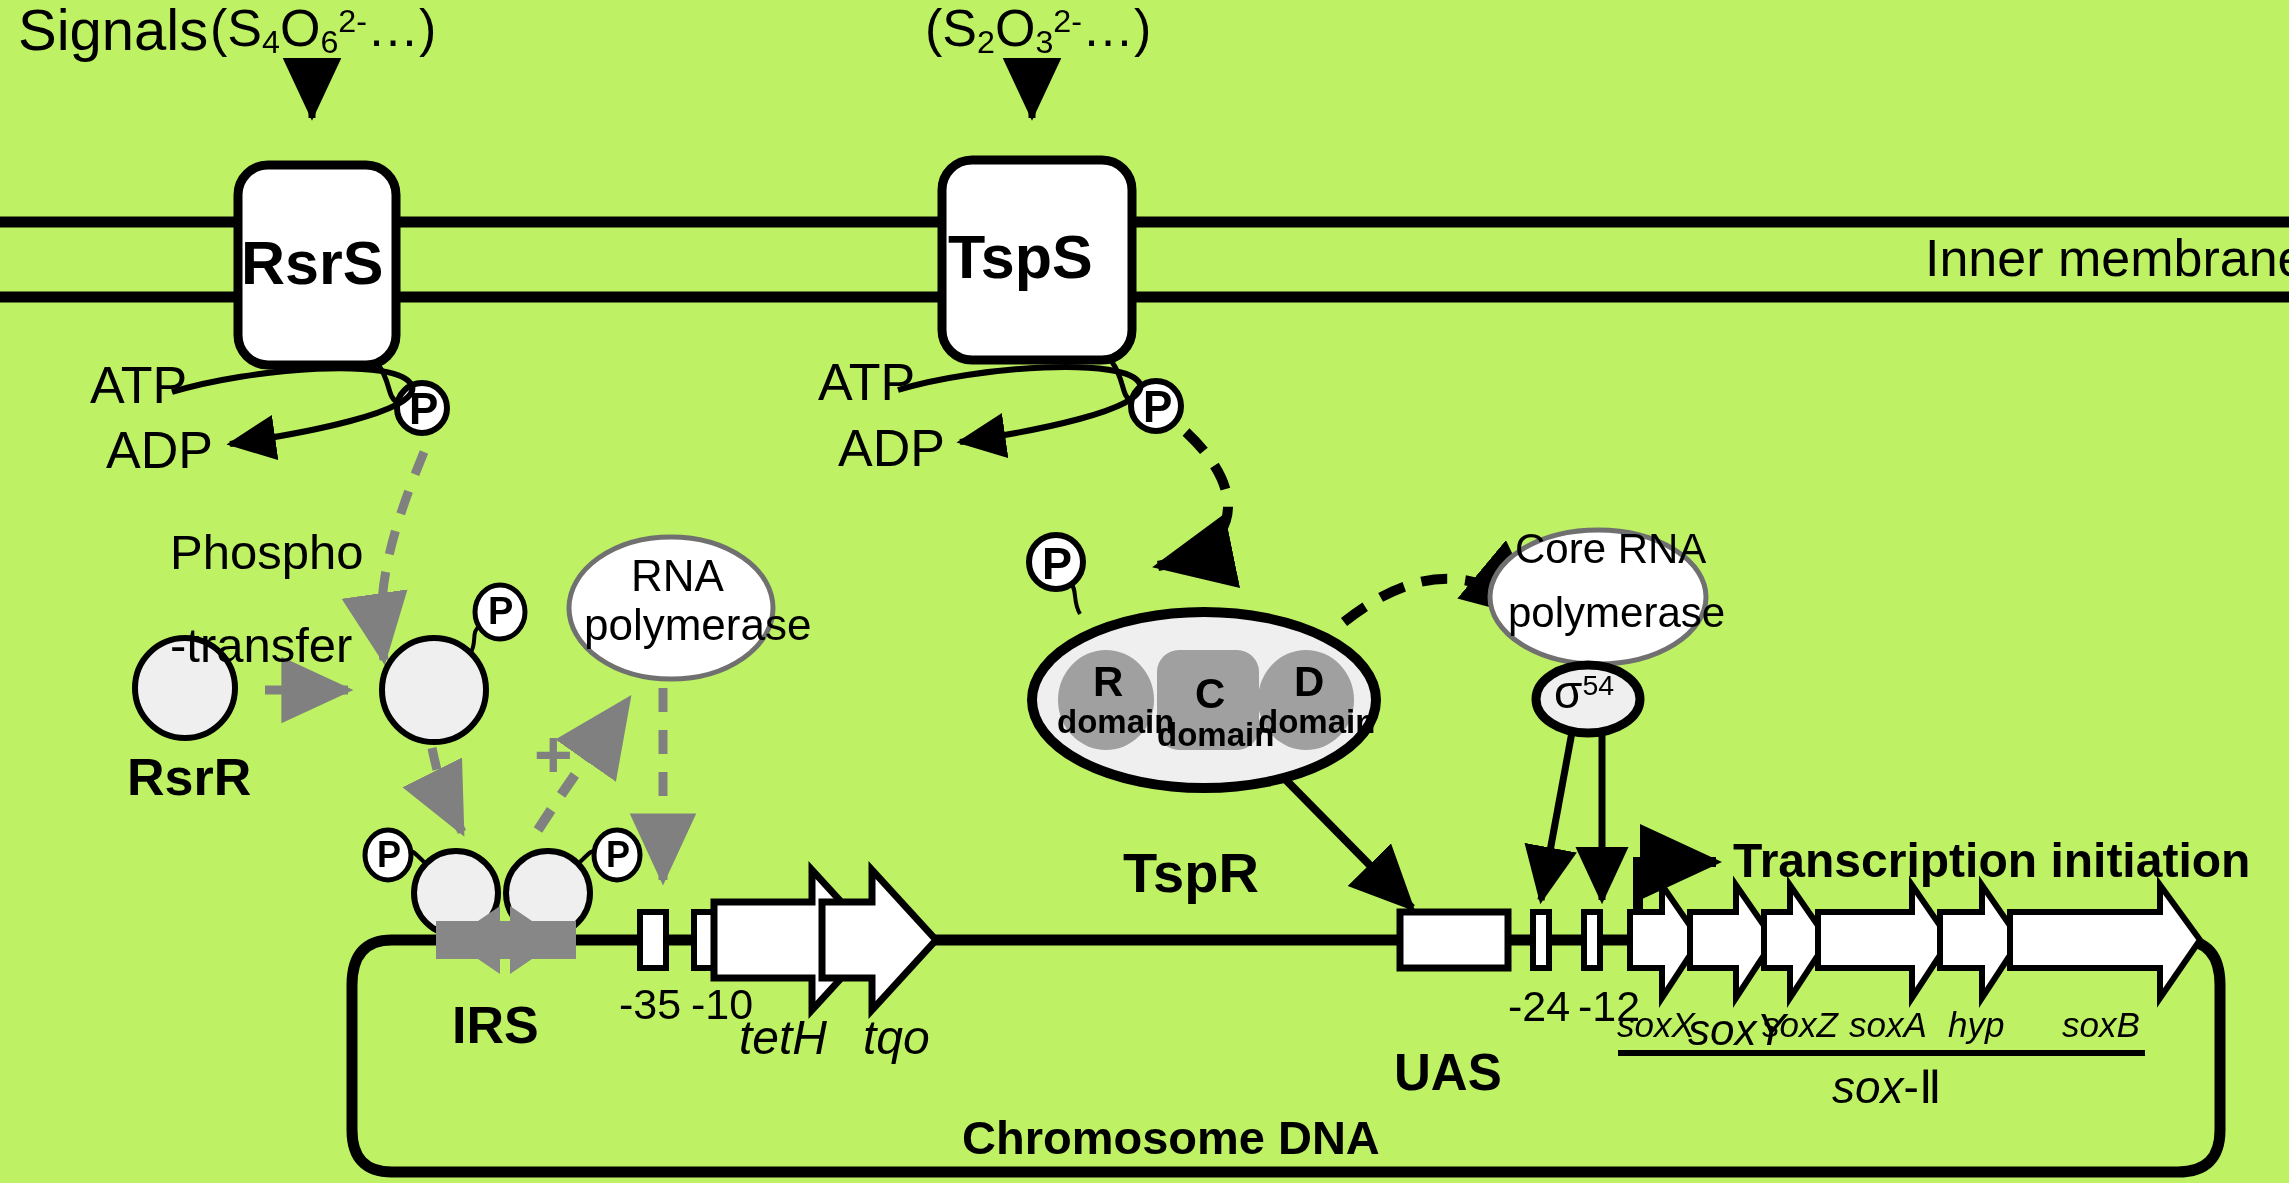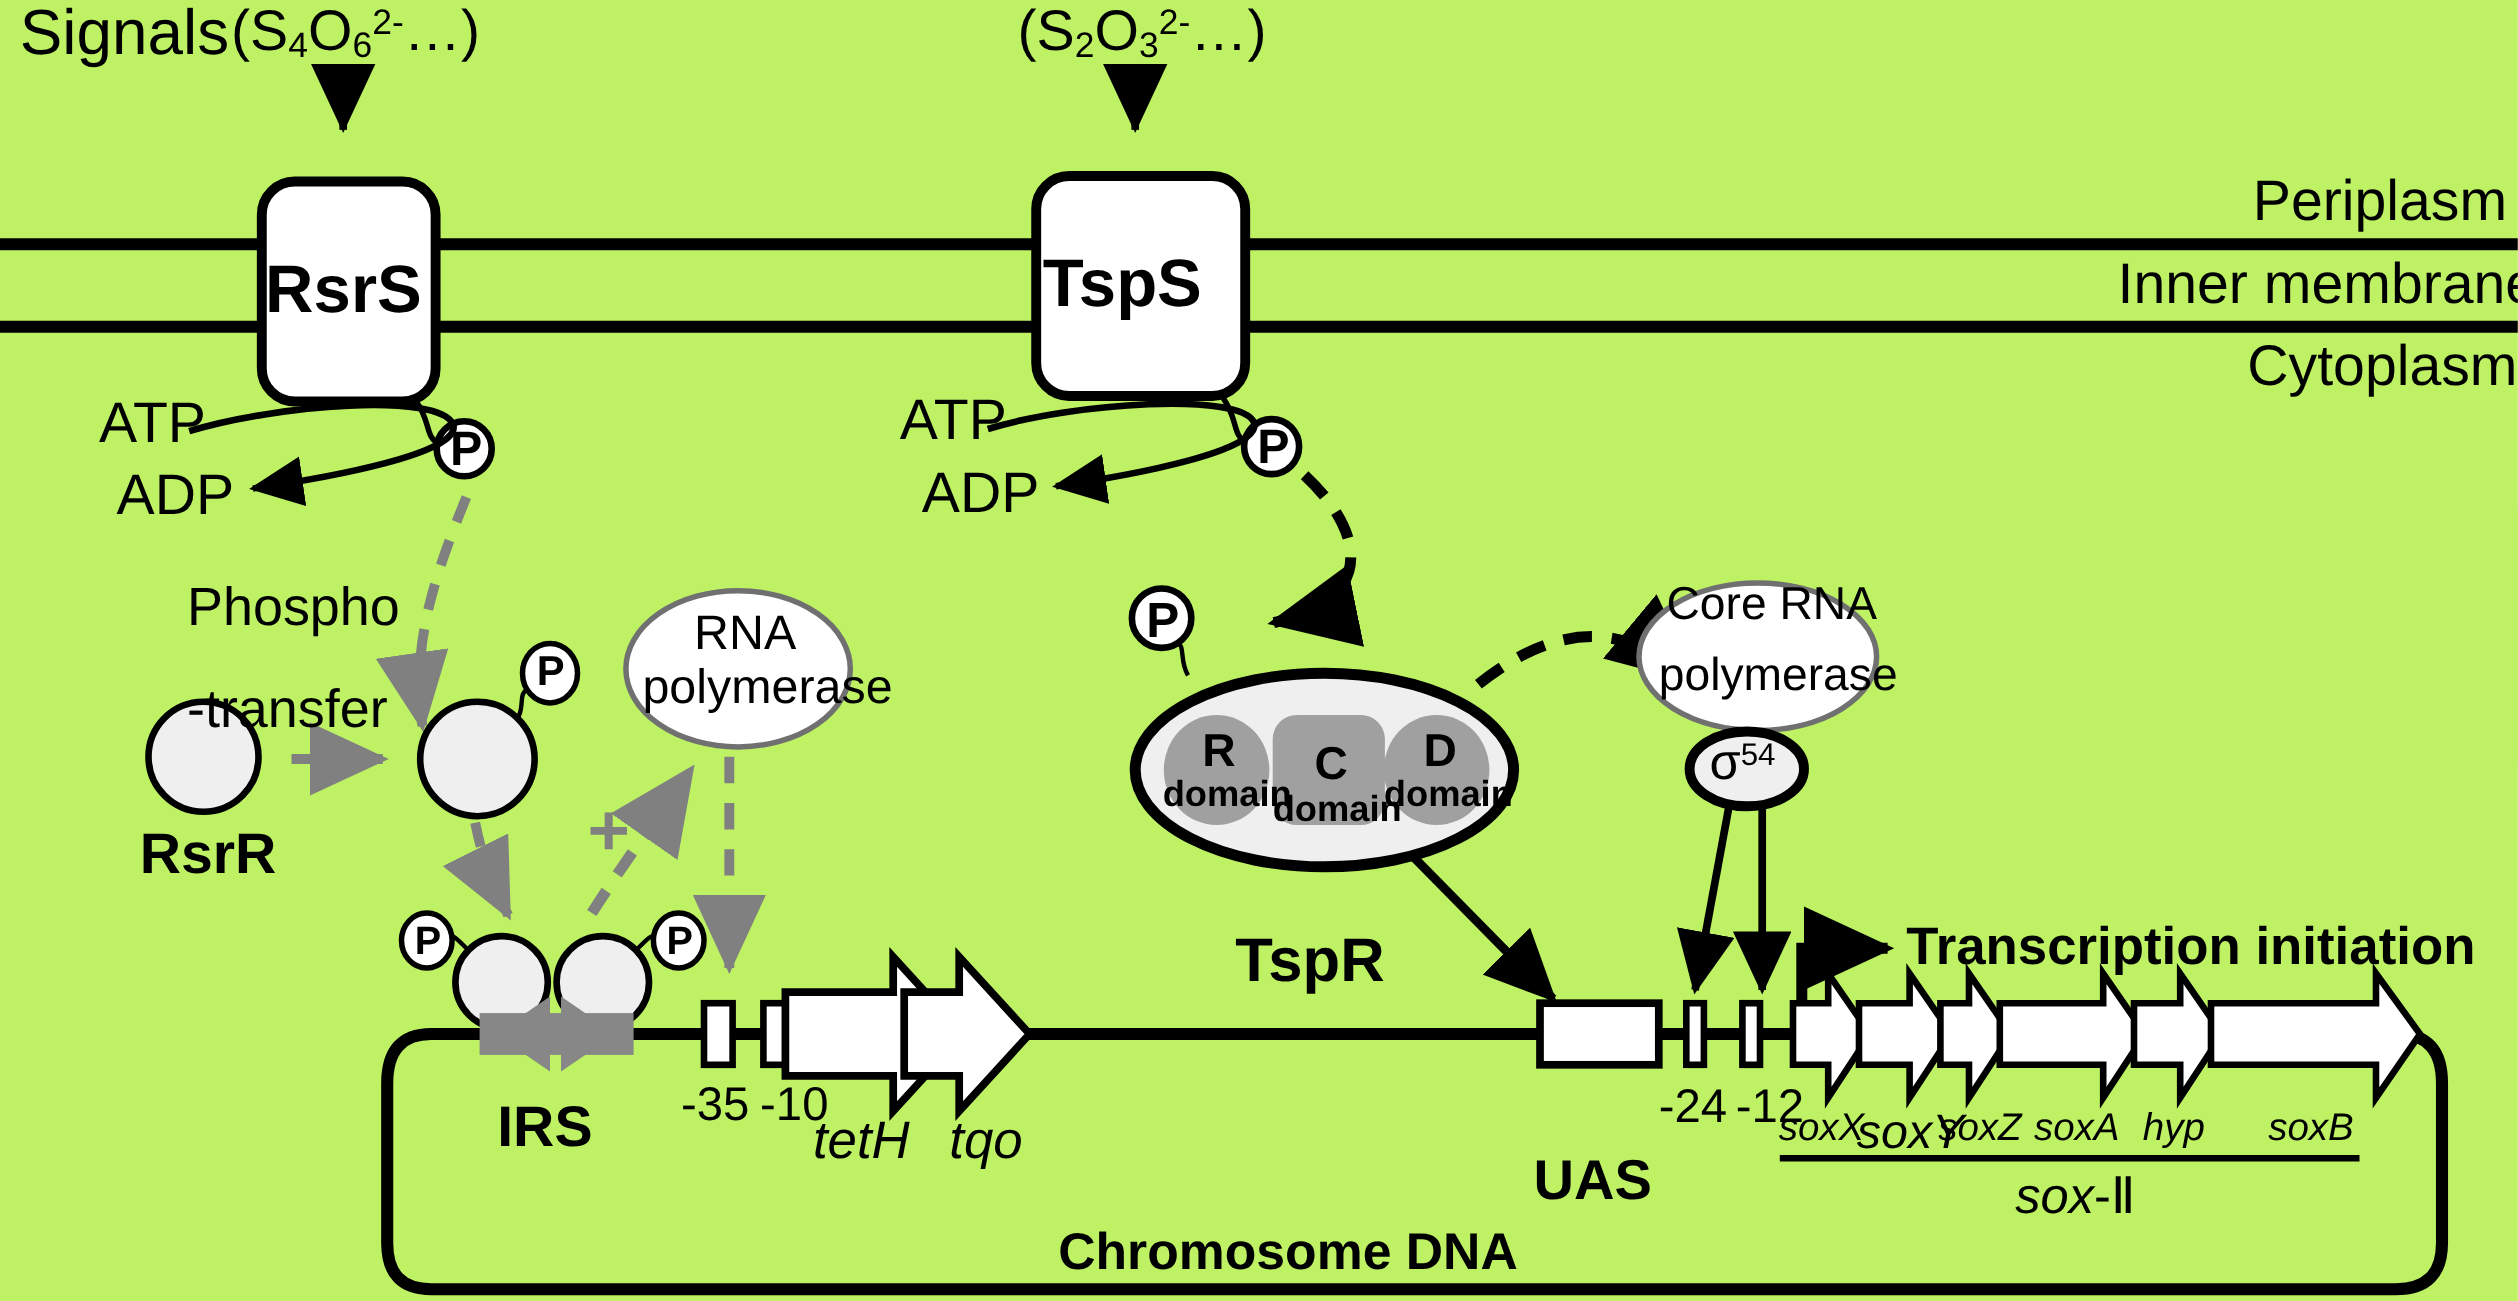--- a/index.html
+++ b/index.html
@@ -200,23 +200,21 @@
   <div class="txt plain" style="left:18px;top:-4px;font-size:58px;">Signals</div>
 
   <div class="txt plain" style="left:210px;top:-2px;font-size:52px;">
     <span>(S</span><sub>4</sub><span>O</span><sub>6</sub><sup>2-</sup><span>…)</span>
   </div>
 
   <div class="txt plain" style="left:925px;top:-2px;font-size:52px;">
     <span>(S</span><sub>2</sub><span>O</span><sub>3</sub><sup>2-</sup><span>…)</span>
   </div>
 
-  <div class="txt plain" style="left:2048px;top:153px;font-size:52px;">Periplasm</div>
   <div class="txt plain" style="left:1925px;top:228px;font-size:52px;">Inner  membrane</div>
-  <div class="txt plain" style="left:2043px;top:303px;font-size:52px;">Cytoplasm</div>
 
   <div class="txt bold" style="left:241px;top:228px;font-size:61px;">RsrS</div>
   <div class="txt bold" style="left:948px;top:222px;font-size:61px;">TspS</div>
 
   <div class="txt plain" style="left:90px;top:355px;font-size:52px;">ATP</div>
   <div class="txt plain" style="left:106px;top:420px;font-size:52px;">ADP</div>
 
   <div class="txt plain" style="left:818px;top:352px;font-size:52px;">ATP</div>
   <div class="txt plain" style="left:838px;top:418px;font-size:52px;">ADP</div>
 

